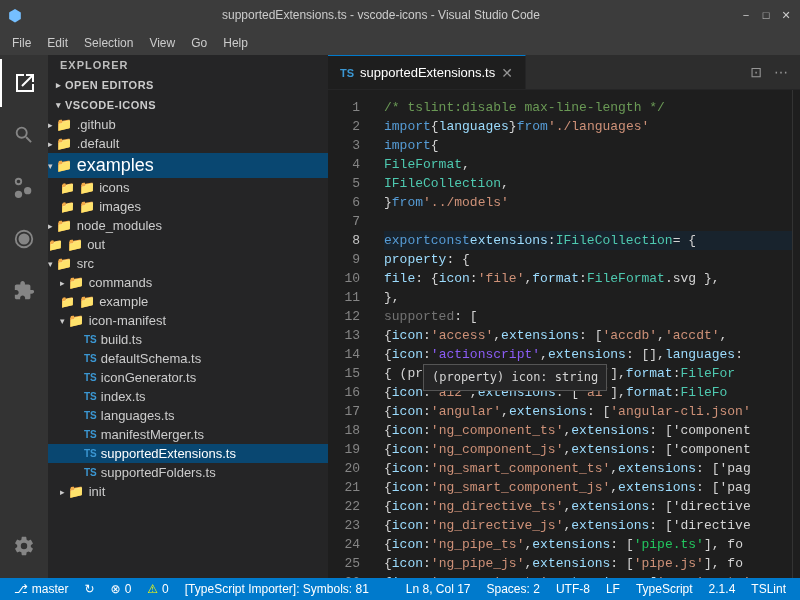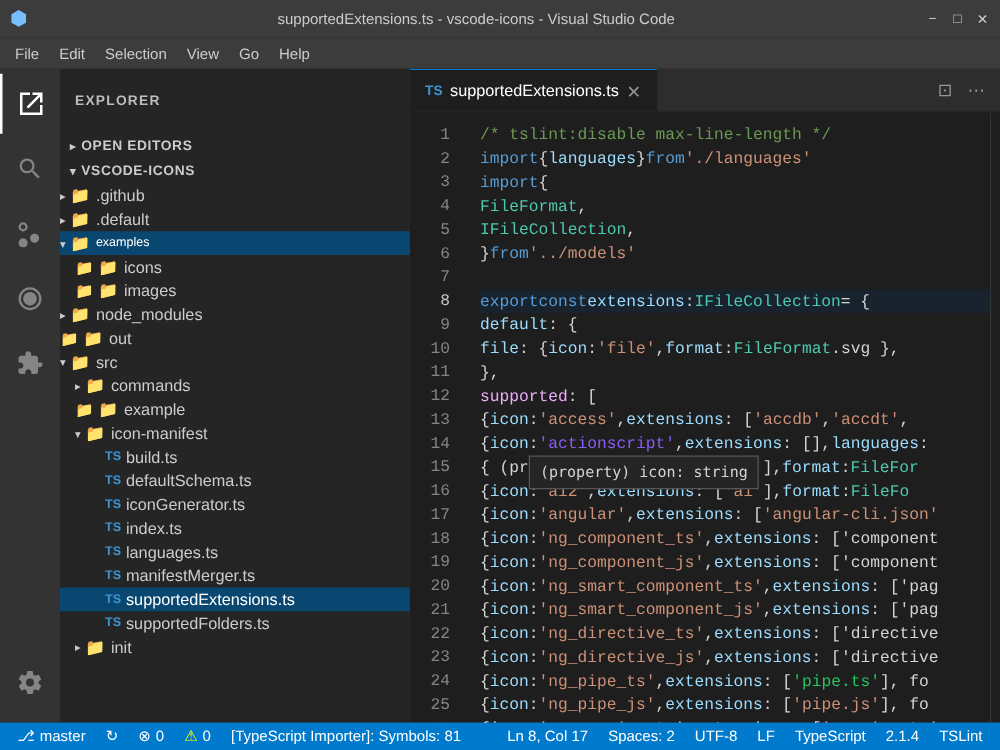--- a/index.html
+++ b/index.html
@@ -18,21 +18,21 @@
     
     #main { display: flex; flex: 1; overflow: hidden; }
 
     
     #activity-bar { width: 48px; background: #333333; display: flex; flex-direction: column; align-items: center; padding-top: 4px; flex-shrink: 0; }
     .activity-icon { width: 48px; height: 48px; display: flex; align-items: center; justify-content: center; cursor: pointer; color: #858585; font-size: 22px; }
     .activity-icon.active { color: #ffffff; border-left: 2px solid #ffffff; }
 
     
     #sidebar { width: 280px; background: #252526; display: flex; flex-direction: column; flex-shrink: 0; overflow: hidden; }
-    #sidebar-header { padding: 20px 12px; font-size: 11px; color: #bdbdbd; font-weight: bold; letter-spacing: 1px; text-transform: uppercase; }
+    #sidebar-header { padding: 4px 12px; font-size: 11px; color: #bdbdbd; font-weight: bold; letter-spacing: 1px; text-transform: uppercase; }
     #sidebar-content { flex: 1; overflow-y: auto; font-size: 13px; }
     #sidebar-content::-webkit-scrollbar { width: 6px; }
     #sidebar-content::-webkit-scrollbar-thumb { background: #424242; }
 
     .section-header { display: flex; align-items: center; padding: 4px 8px; cursor: pointer; color: #cccccc; font-size: 11px; font-weight: bold; text-transform: uppercase; letter-spacing: 0.5px; }
     .chevron { font-size: 9px; margin-right: 4px; color: #cccccc; }
 
     .tree-item { display: flex; align-items: center; padding: 2px 0; cursor: pointer; color: #cccccc; white-space: nowrap; }
     .tree-item.selected { background: #094771; color: #ffffff; }
     .tree-item .indent { display: inline-block; }
@@ -151,21 +151,21 @@
           <div class="tree-item">
             <span class="indent" style="display:inline-block;width:0px;"></span>
             <span class="item-icon" style="color:#cccccc;font-size:9px;">▸</span>
             <span style="color:#dcb67a;margin-right:4px;">📁</span>
             <span class="item-label" style="font-size:13px;">.default</span>
           </div>
           <div class="tree-item selected">
             <span class="indent" style="display:inline-block;width:0px;"></span>
             <span class="item-icon" style="color:#cccccc;font-size:9px;">▾</span>
             <span style="color:#dcb67a;margin-right:4px;">📁</span>
-            <span class="item-label" style="font-size:10px;">examples</span>
+            <span class="item-label" style="font-size:18px;">examples</span>
           </div>
           <div class="tree-item">
             <span class="indent" style="display:inline-block;width:12px;"></span>
             <span class="item-icon" style="color:#dcb67a;">📁</span>
             <span style="color:#dcb67a;margin-right:4px;">📁</span>
             <span class="item-label" style="font-size:13px;">icons</span>
           </div>
           <div class="tree-item">
             <span class="indent" style="display:inline-block;width:12px;"></span>
             <span class="item-icon" style="color:#dcb67a;">📁</span>
@@ -340,42 +340,42 @@
             <span style="color: rgb(212, 212, 212);"> </span>
             <span style="color: rgb(86, 156, 214);">const</span>
             <span style="color: rgb(212, 212, 212);"> </span>
             <span style="color: rgb(156, 220, 254);">extensions</span>
             <span style="color: rgb(212, 212, 212);">: </span>
             <span style="color: rgb(78, 201, 176);">IFileCollection</span>
             <span style="color: rgb(212, 212, 212);"> = {</span>
           </div>
           <div class="code-line">
             <span style="color: rgb(212, 212, 212);">  </span>
-            <span style="color: rgb(156, 220, 254);">default</span>
+            <span style="color: rgb(156, 220, 254);">property</span>
             <span style="color: rgb(212, 212, 212);">: {</span>
           </div>
           <div class="code-line">
             <span style="color: rgb(212, 212, 212);">    </span>
             <span style="color: rgb(156, 220, 254);">file</span>
             <span style="color: rgb(212, 212, 212);">: { </span>
             <span style="color: rgb(156, 220, 254);">icon</span>
             <span style="color: rgb(212, 212, 212);">: </span>
             <span style="color: rgb(206, 145, 120);">'file'</span>
             <span style="color: rgb(212, 212, 212);">, </span>
             <span style="color: rgb(156, 220, 254);">format</span>
             <span style="color: rgb(212, 212, 212);">: </span>
             <span style="color: rgb(78, 201, 176);">FileFormat</span>
             <span style="color: rgb(212, 212, 212);">.svg },</span>
           </div>
           <div class="code-line">
             <span style="color: rgb(212, 212, 212);">  },</span>
           </div>
           <div class="code-line">
             <span style="color: rgb(212, 212, 212);">  </span>
-            <span style="color: #f0abfc;">supported</span>
+            <span style="color: #737373;">supported</span>
             <span style="color: rgb(212, 212, 212);">: [</span>
           </div>
           <div class="code-line">
             <span style="color: rgb(212, 212, 212);">    { </span>
             <span style="color: rgb(156, 220, 254);">icon</span>
             <span style="color: rgb(212, 212, 212);">: </span>
             <span style="color: rgb(206, 145, 120);">'access'</span>
             <span style="color: rgb(212, 212, 212);">, </span>
             <span style="color: rgb(156, 220, 254);">extensions</span>
             <span style="color: rgb(212, 212, 212);">: [</span>

